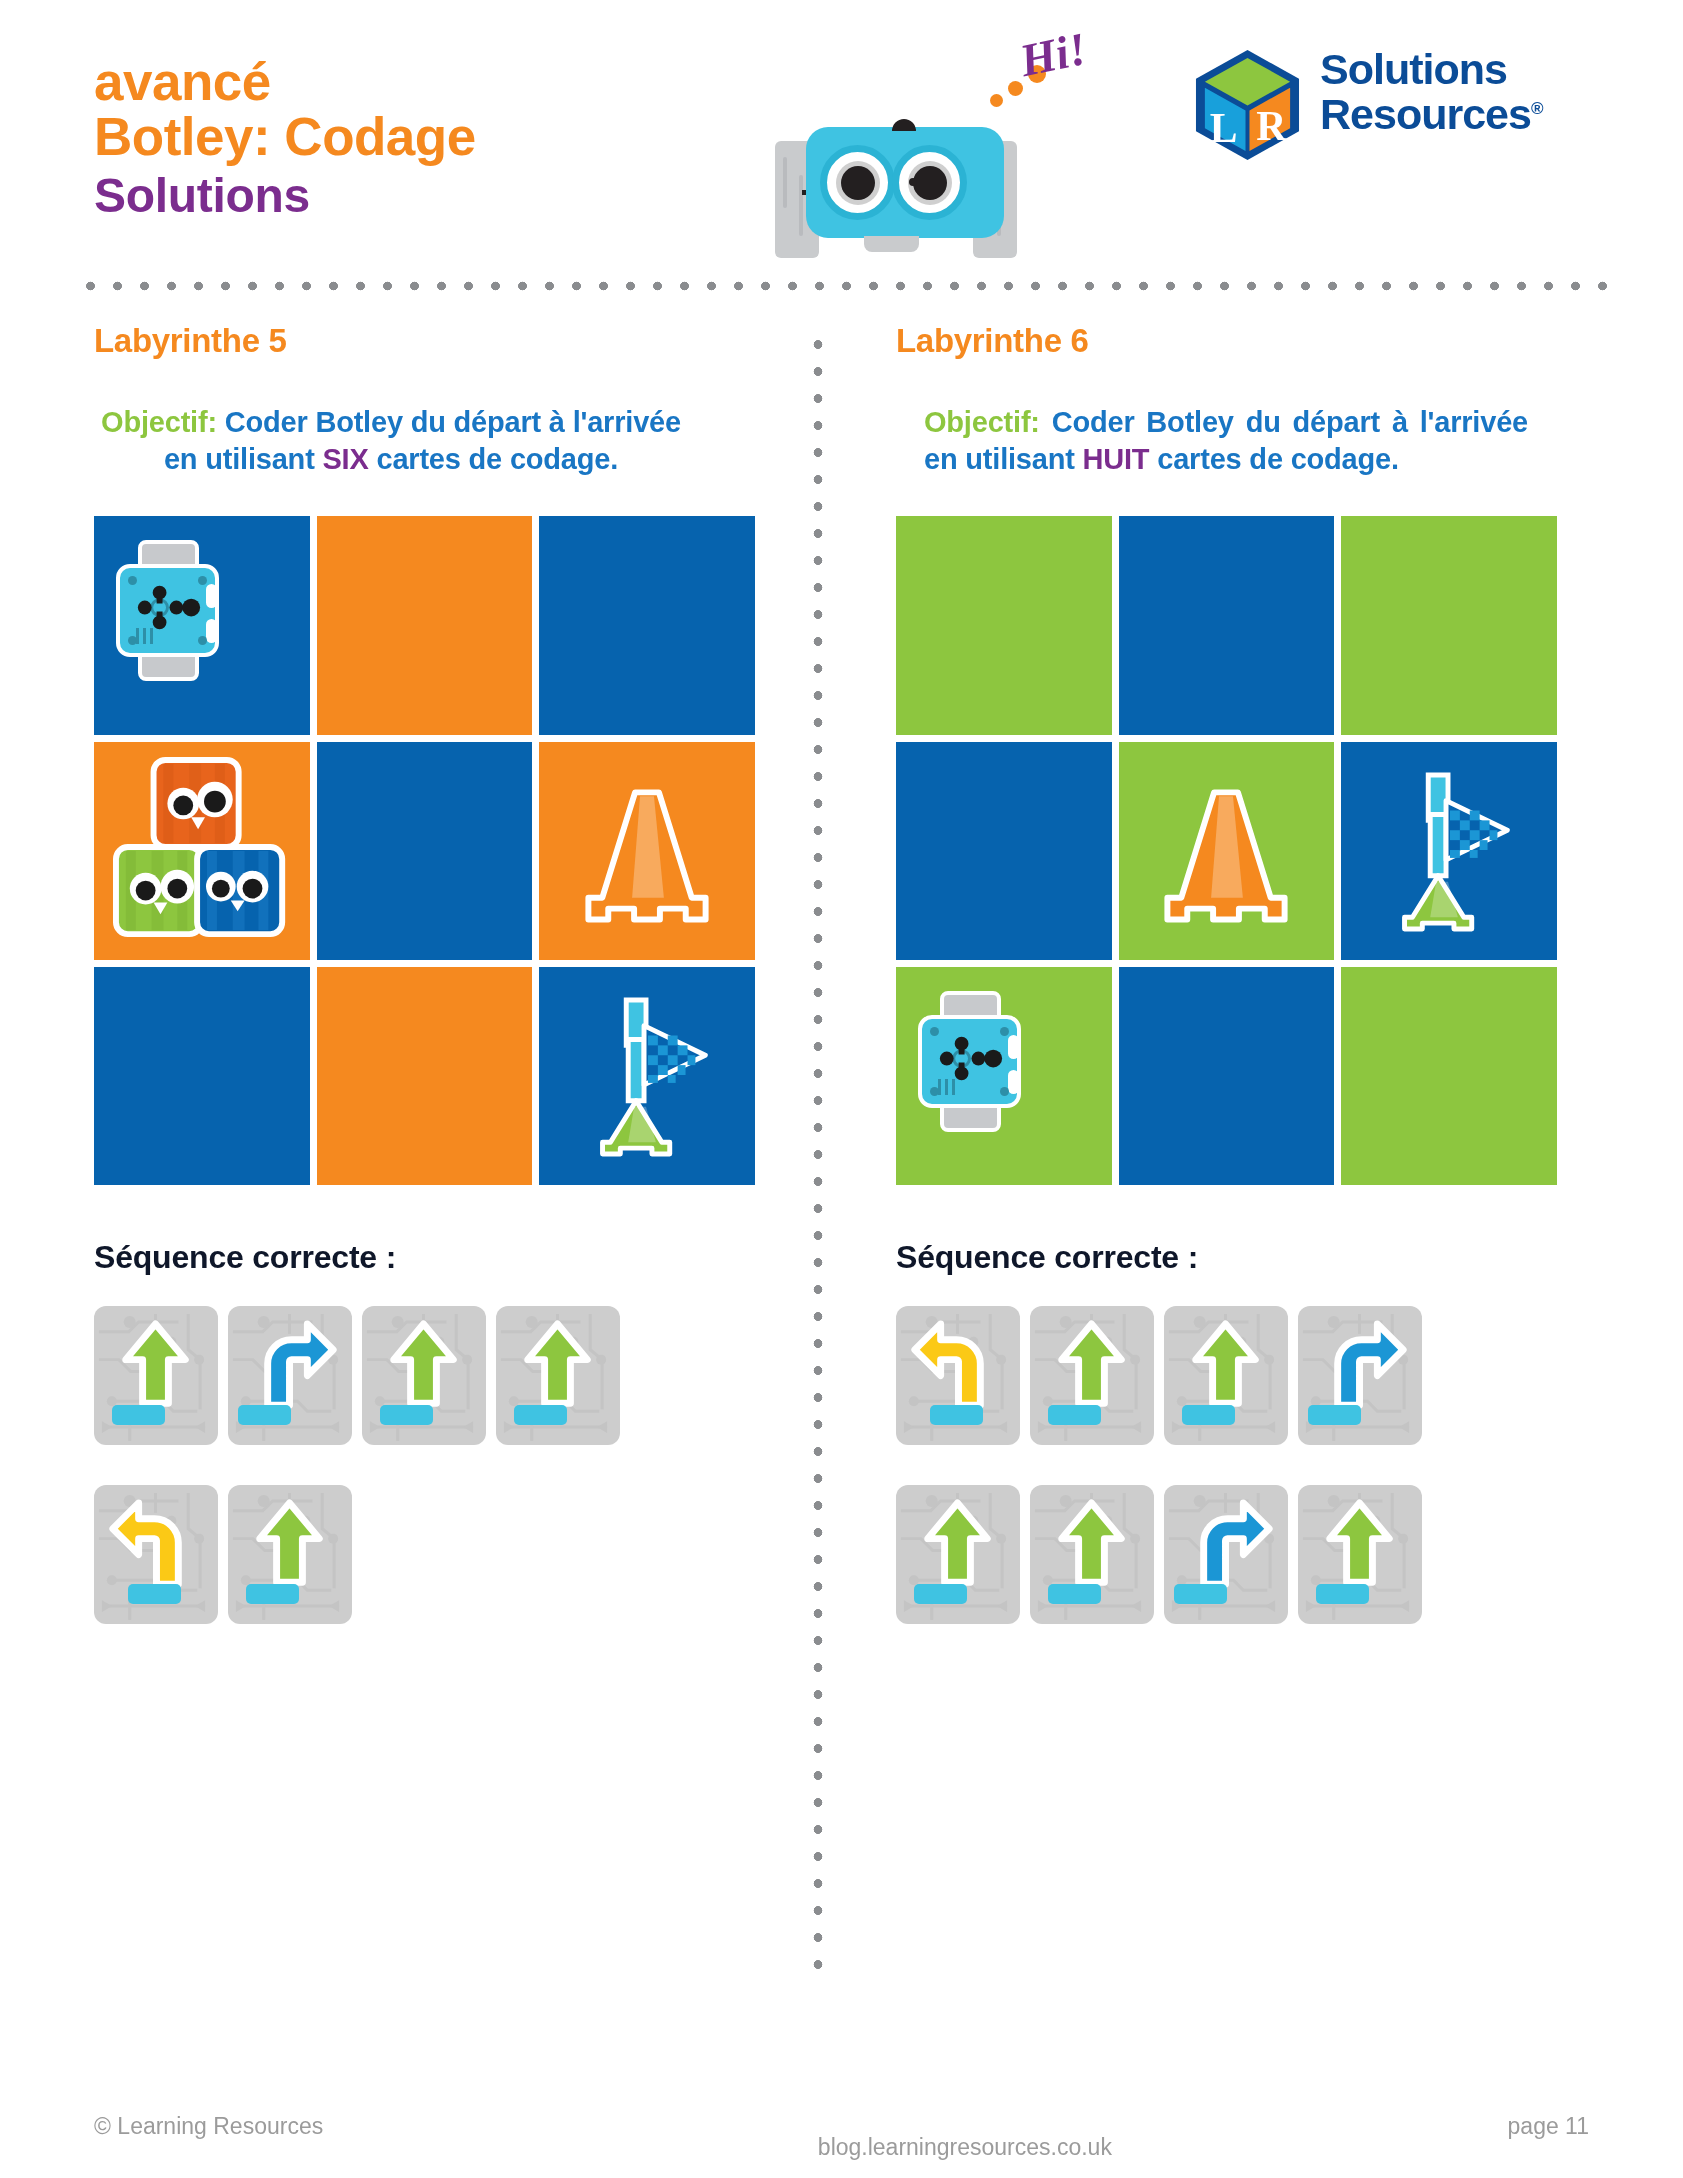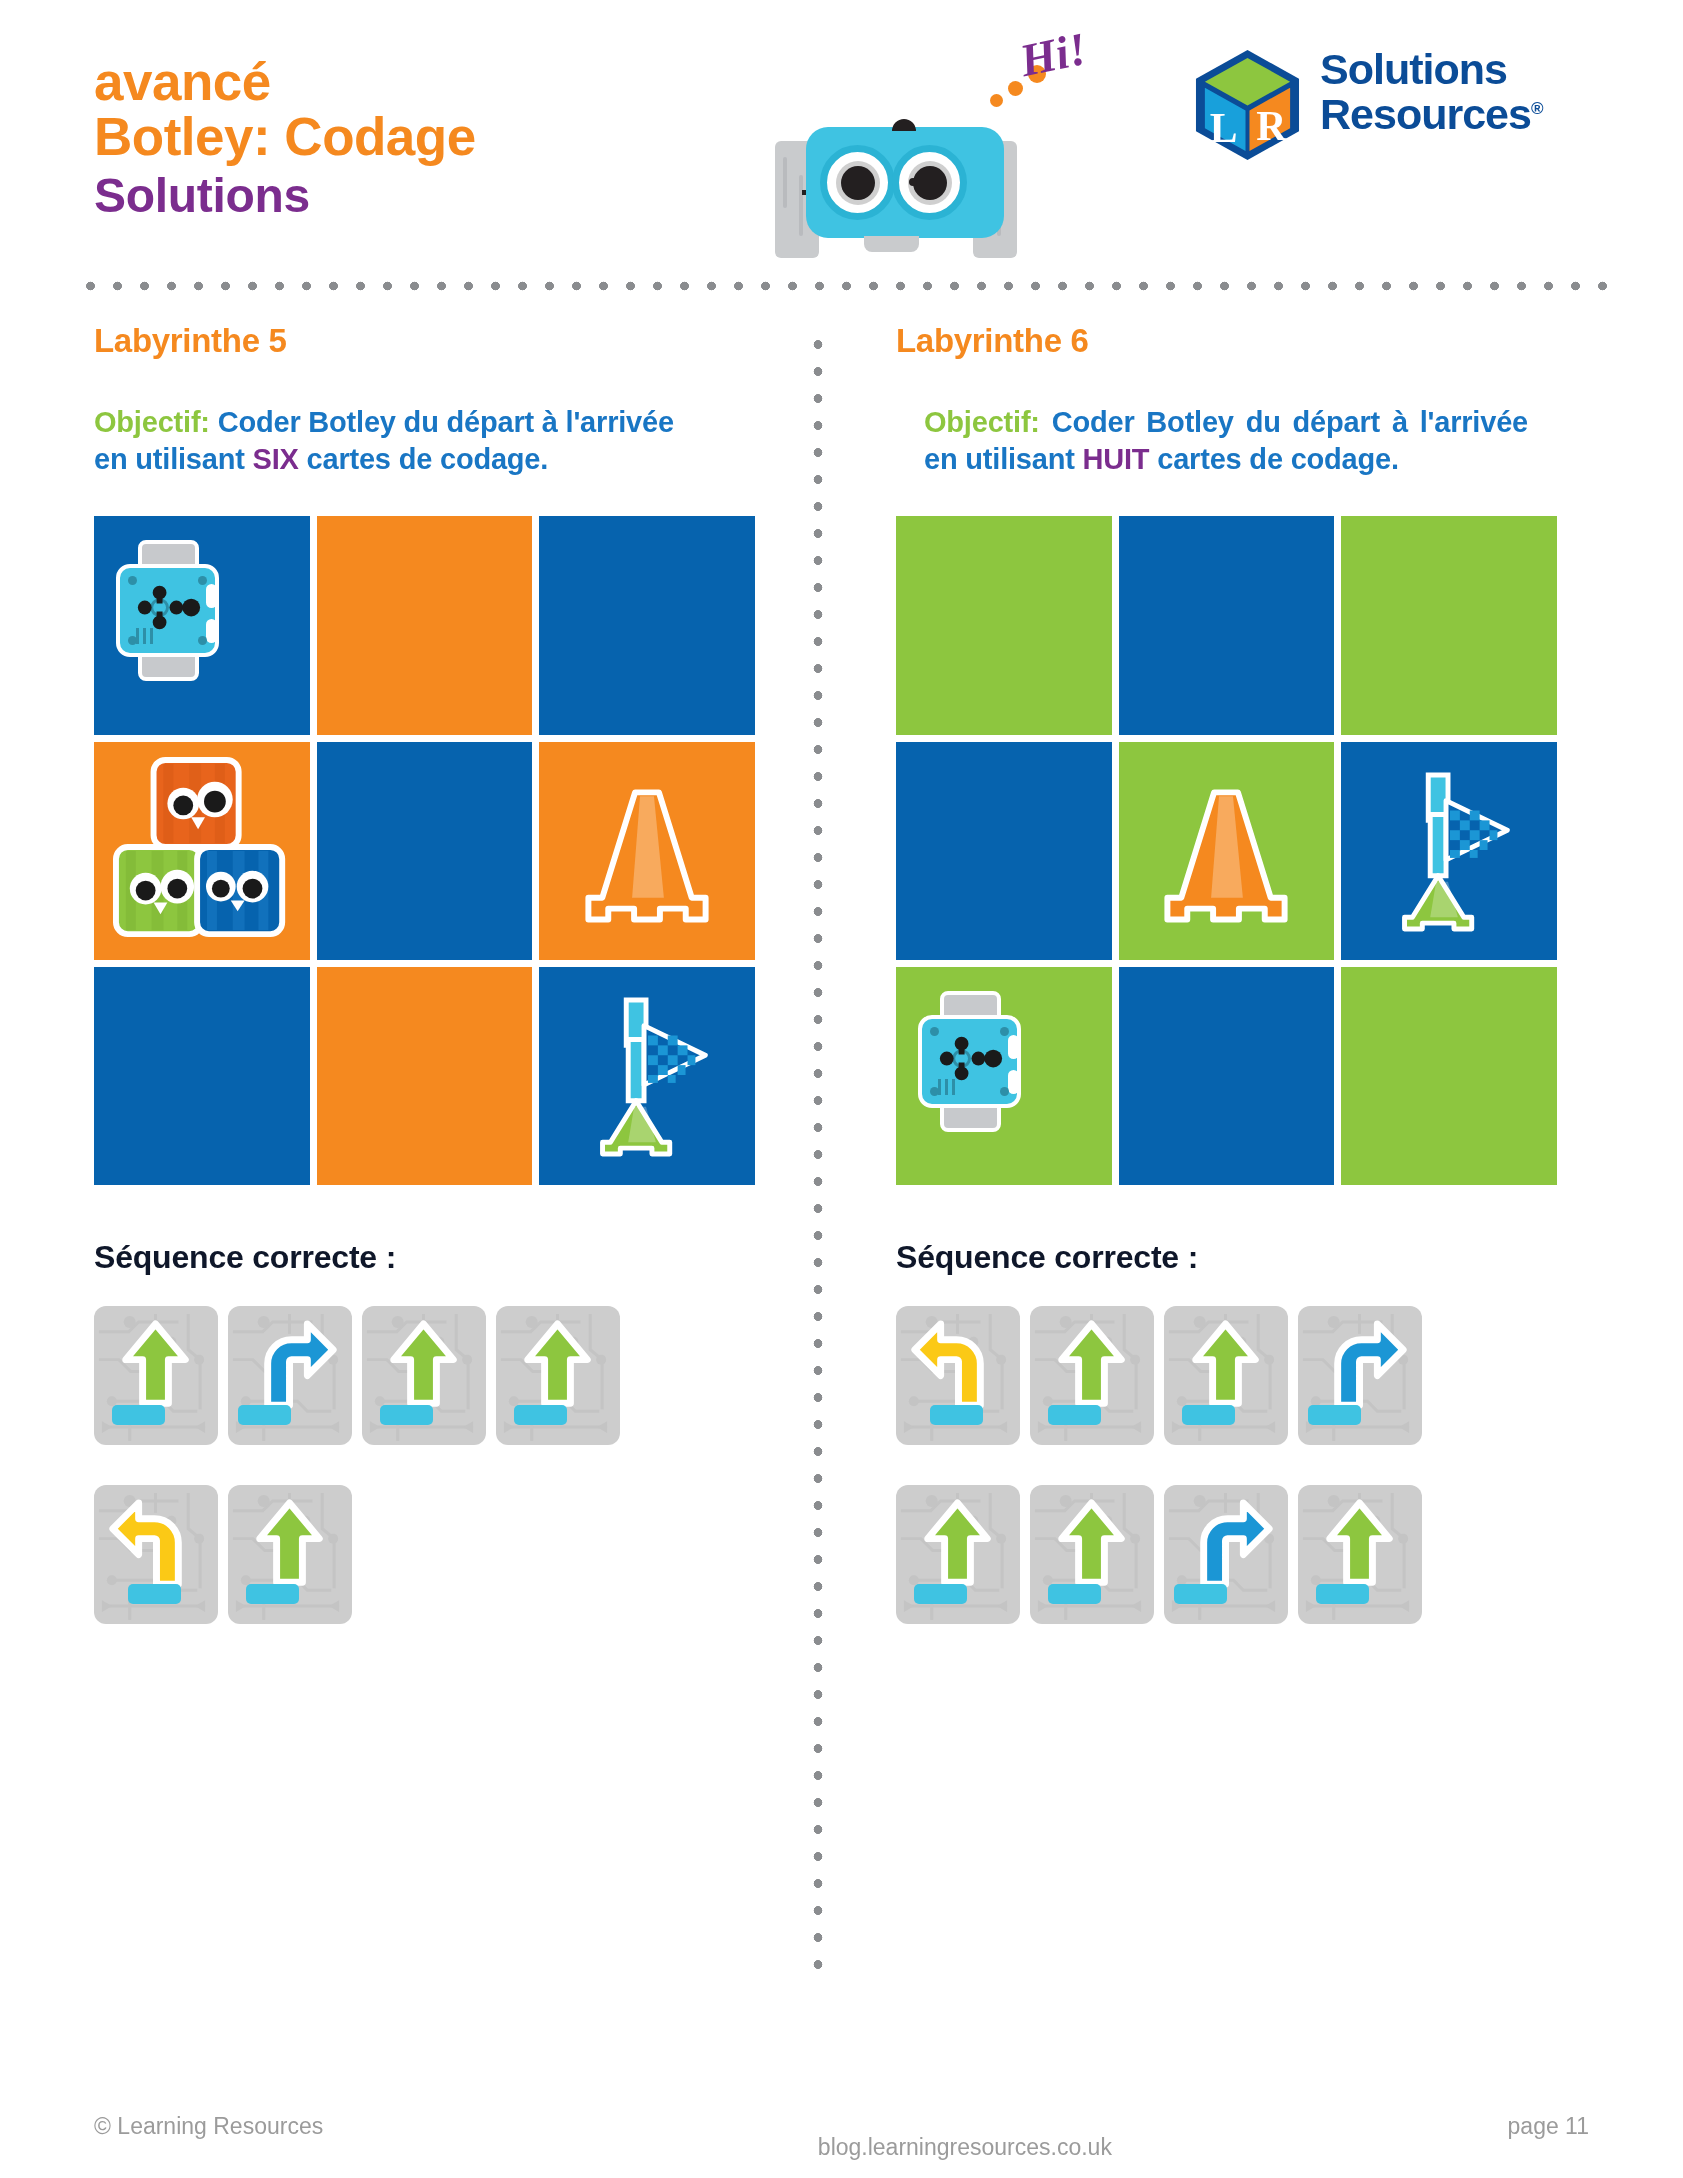--- a/index.html
+++ b/index.html
@@ -106,21 +106,21 @@
   .col.right { left: 896px; }
 
   .maze-heading {
     font-size: 33px; font-weight: bold; color: #F5891F;
     letter-spacing: -0.3px; margin-bottom: 44px;
   }
   .maze-heading .num { font-weight: bold; }
 
   .objective {
     font-size: 29px; font-weight: bold; color: #1976C4;
-    line-height: 1.28; letter-spacing: -0.2px; width: 594px;
+    line-height: 1.28; letter-spacing: -0.2px; width: 594px; text-align: center;
   }
   .objective .lbl { color: #8DC63F; }
   .objective .cnt { color: #7B2D8E; }
   .col.right .objective { text-align: justify; width: 604px; margin-left: 28px; }
 
   
   .grid {
     position: relative; width: 661px; height: 669px; margin-top: 38px;
     display: grid; grid-template-columns: repeat(3, 1fr);
     grid-template-rows: repeat(3, 1fr); gap: 7px;

